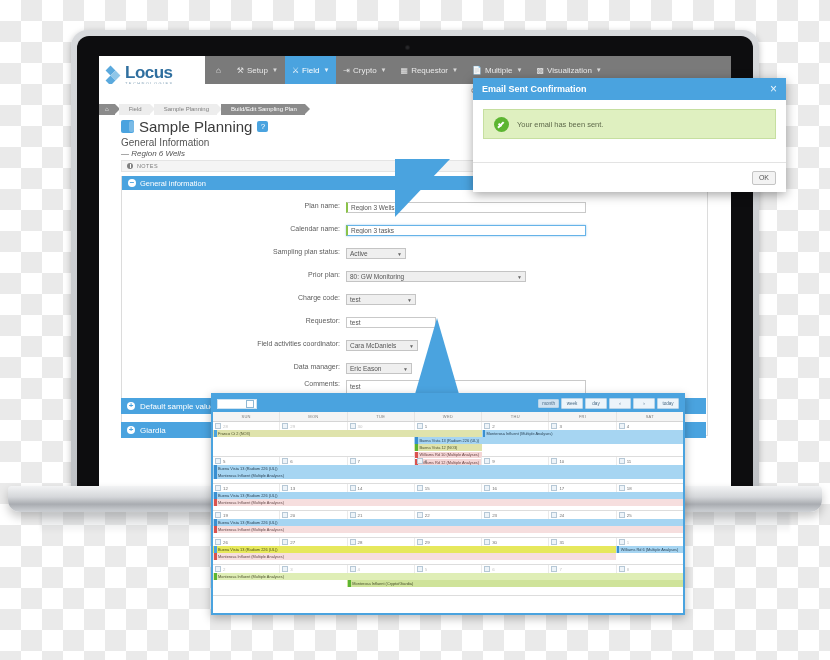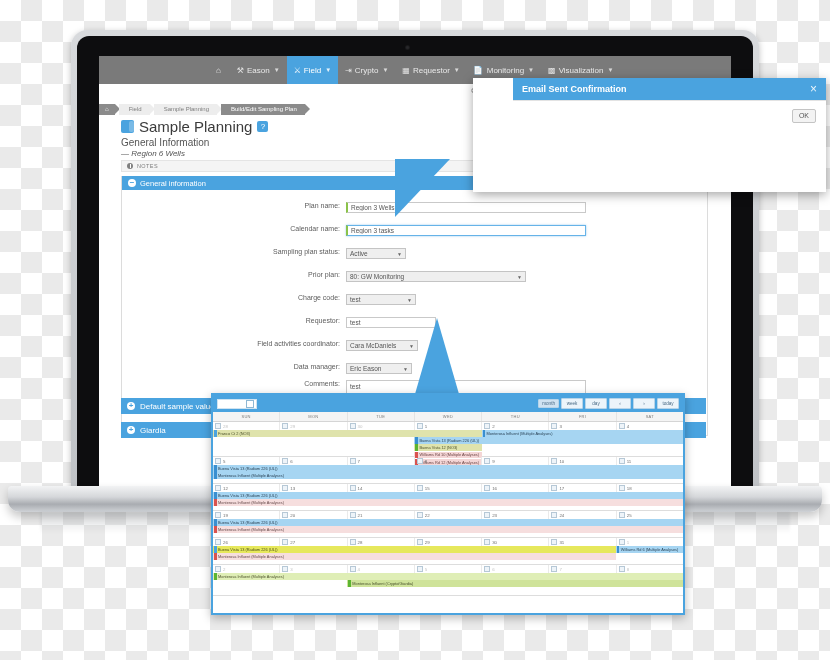--- a/index.html
+++ b/index.html
@@ -126,21 +126,21 @@
   .collapsed{position:absolute;left:22px;width:585px;height:16px;background:#4aa3df;color:#fff;
     display:flex;align-items:center;gap:5px;padding-left:6px;font-size:8px;box-sizing:border-box;}
   .collapsed.c1{top:342px;} .collapsed.c2{top:366px;}
   .co1-tail{position:absolute;left:395px;top:159px;width:0;height:0;z-index:6;
     border-left:0 solid transparent;border-right:55px solid transparent;border-top:58px solid #4aa3df;}
   .co2-tail{position:absolute;left:415px;top:318px;width:0;height:0;z-index:6;
     border-left:22px solid transparent;border-right:22px solid transparent;border-bottom:76px solid #4aa3df;}
 
   
   .dlg{position:absolute;left:473px;top:78px;width:313px;height:114px;background:#fff;
-    box-shadow:0 3px 10px rgba(0,0,0,.35);z-index:20;padding-left:40px;}
+    box-shadow:0 3px 10px rgba(0,0,0,.35);z-index:20;}
   .dlg-head{height:22px;background:#4aa3df;color:#fff;display:flex;align-items:center;
     justify-content:space-between;padding:0 9px;font-size:9px;font-weight:bold;box-sizing:border-box;}
   .dlg-x{font-size:12px;color:#eaf4fb;line-height:1;font-weight:normal;}
   .dlg-body{height:62px;padding:9px 10px;box-sizing:border-box;}
   .alert{height:30px;background:#dff0c0;border:1px solid #c6dfa0;display:flex;align-items:center;
     gap:8px;padding-left:10px;box-sizing:border-box;}
   .ok-circle{width:15px;height:15px;border-radius:50%;background:#5cb531;position:relative;flex:none;}
   .ok-circle:before{content:"";position:absolute;left:4px;top:7px;width:4px;height:2px;background:#fff;transform:rotate(45deg);}
   .ok-circle:after{content:"";position:absolute;left:6px;top:4px;width:2px;height:7.5px;background:#fff;transform:rotate(45deg);}
   .alert span{font-size:7.5px;color:#5f6a4b;}
@@ -201,48 +201,61 @@
 
   <div class="laptop-lid"></div>
   <div class="laptop-bezel"></div>
   <div class="cam"></div>
 
   <div class="screen">
     <div class="app">
 
       <div class="topbar"></div>
 
+      <div class="logo-area">
+        <div class="logo">
+          <div class="logo-diamonds">
+              <i></i>
+              <i></i>
+              <i></i>
+            </div>
+          <div class="logo-text">
+            <span class="lt1">Locus</span>
+            <span class="lt2">TECHNOLOGIES</span>
+          </div>
+        </div>
+      </div>
 
       <div class="nav">
         <div class="nav-item home">
           <span class="nav-ico">⌂</span>
         </div>
         <div class="nav-item">
           <span class="nav-ico">⚒</span>
-          <span>Eason</span>
+          <span>Setup</span>
           <span class="caret">▼</span>
         </div>
         <div class="nav-item active">
           <span class="nav-ico">⚔</span>
           <span>Field</span>
           <span class="caret">▼</span>
         </div>
         <div class="nav-item">
           <span class="nav-ico">⇥</span>
           <span>Crypto</span>
           <span class="caret">▼</span>
         </div>
         <div class="nav-item">
           <span class="nav-ico">▦</span>
           <span>Requestor</span>
           <span class="caret">▼</span>
         </div>
         <div class="nav-item">
           <span class="nav-ico">📄</span>
-          <span>Monitoring</span>
+          <span>Multiple</span>
           <span class="caret">▼</span>
         </div>
         <div class="nav-item">
           <span class="nav-ico">▩</span>
           <span>Visualization</span>
           <span class="caret">▼</span>
         </div>
       </div>
 
       <div class="subbar">
@@ -370,20 +383,26 @@
 
   <div class="laptop-base"></div>
   <div class="laptop-notch"></div>
   <div class="base-reflect"></div>
 
   <div class="dlg">
     <div class="dlg-head">
       <span>Email Sent Confirmation</span>
       <span class="dlg-x">×</span>
     </div>
+    <div class="dlg-body">
+      <div class="alert">
+        <span class="ok-circle"></span>
+        <span>Your email has been sent.</span>
+      </div>
+    </div>
     <div class="dlg-foot">
       <button class="btn-ok">OK</button>
     </div>
   </div>
 
   <div class="cal">
     <div class="cal-top">
       <div class="cal-date">
           <i></i>
         </div>

